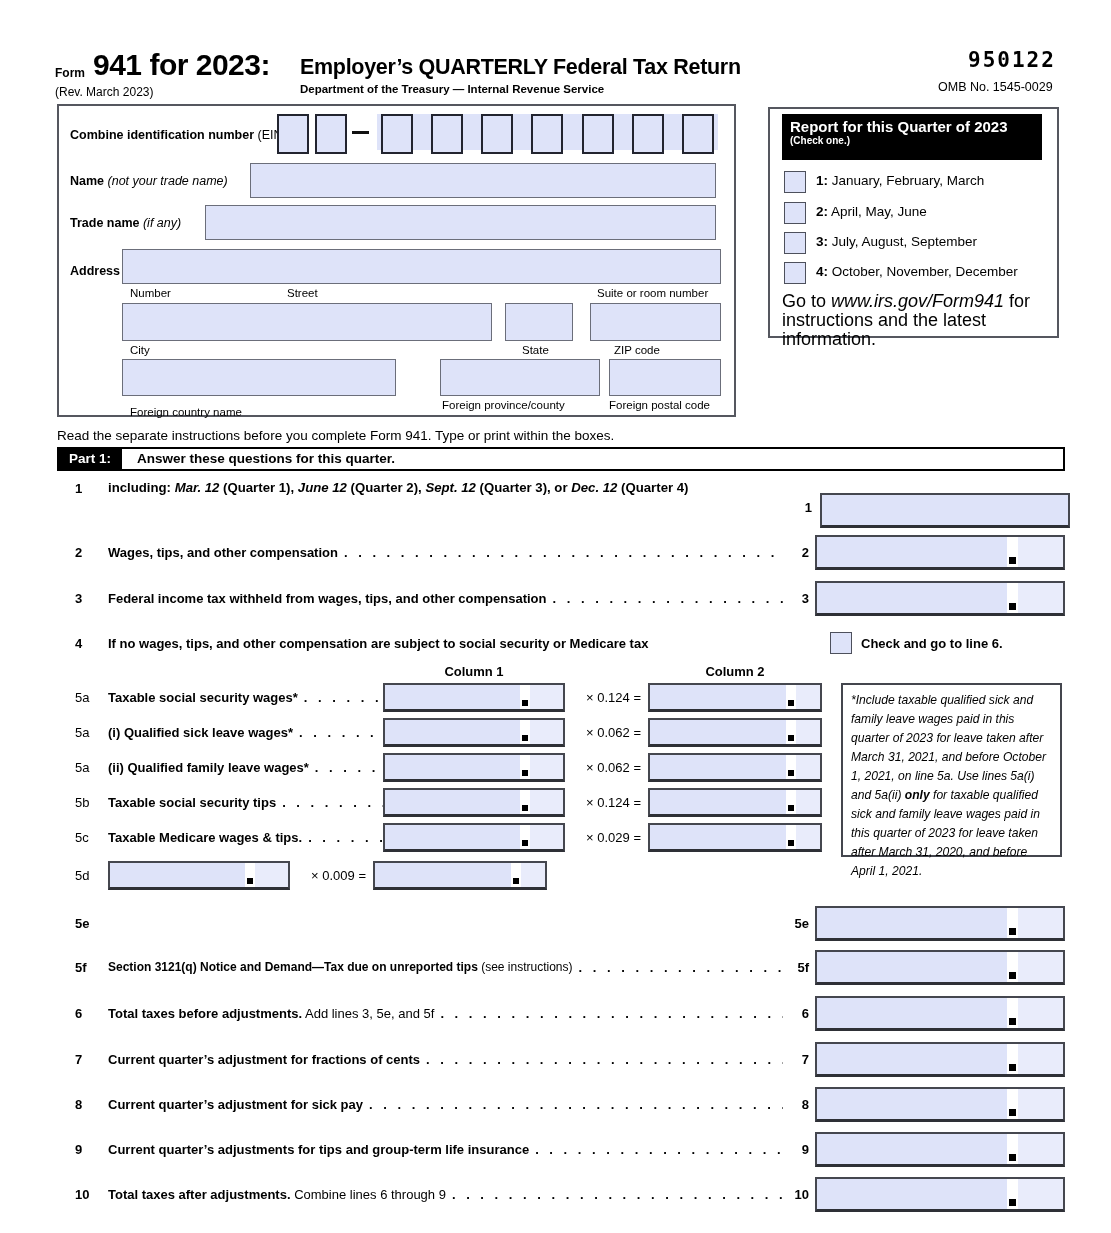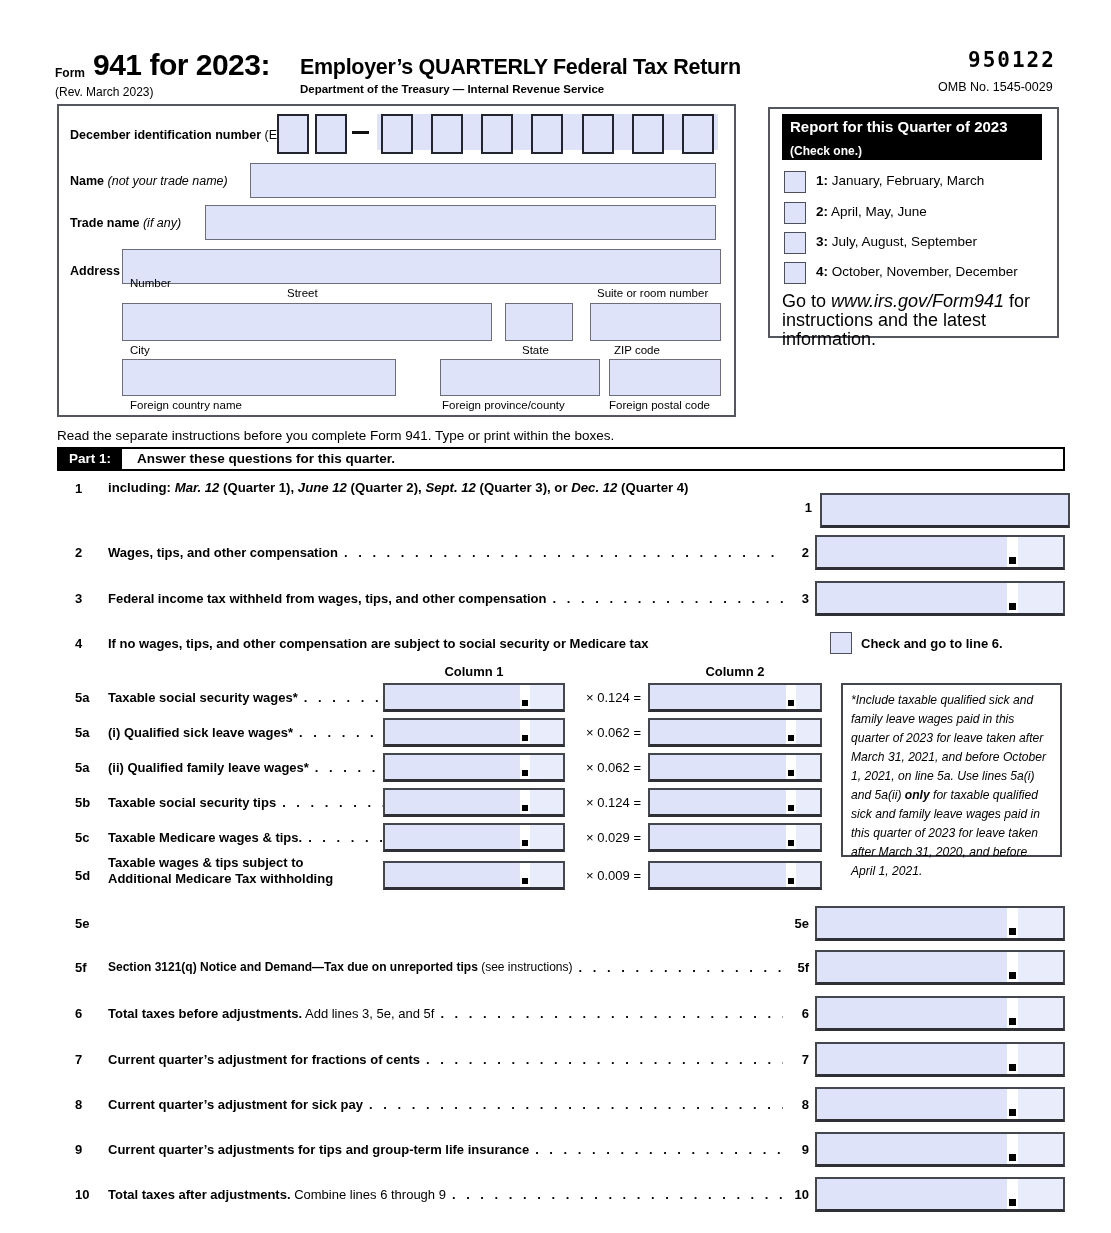--- a/index.html
+++ b/index.html
@@ -20,21 +20,21 @@
   
   .idbox{left:57px;top:104px;width:675px;height:309px;border:2px solid #55575f}
   .qbox{left:768px;top:107px;width:287px;height:227px;border:2px solid #55575f}
   .fld{background:#dee3f9;border:1.5px solid #6b6e7a;position:absolute}
   .einbox{background:#dee3f9;border:2px solid #22242f;position:absolute;width:28px;height:36px}
   .einstrip{position:absolute;background:#dee3f9}
   .lab{position:absolute;font-size:12.5px;font-weight:bold;white-space:nowrap}
   .sub{position:absolute;font-size:11.5px;white-space:nowrap}
   .qbar{position:absolute;left:12px;top:5px;width:260px;height:46px;background:#000;color:#fff;padding:4px 0 0 8px;box-sizing:border-box}
   .qbar .t1{font-size:15px;font-weight:bold;display:block}
-  .qbar .t2{font-size:12px;font-weight:bold;display:block;margin-top:9px}
+  .qbar .t2{font-size:10px;font-weight:bold;display:block;margin-top:0}
   .chk{background:#dee3f9;border:1.5px solid #4d505c;position:absolute;width:20px;height:20px}
   .qopt{position:absolute;left:46px;font-size:13.5px;white-space:nowrap}
   .goto{position:absolute;left:12px;top:183px;font-size:18px;line-height:19px}
   
   .instr{left:57px;top:428px;font-size:13.5px}
   .p1bar{left:57px;top:447px;width:1008px;height:24px;border:2px solid #000;box-sizing:border-box}
   .p1badge{position:absolute;left:-1px;top:-1px;width:64px;height:22px;background:#000;color:#fff;
            font-size:13.5px;font-weight:bold;text-align:center;line-height:21px}
   .p1title{position:absolute;left:78px;top:0;font-size:13.5px;font-weight:bold;line-height:20px}
   
@@ -45,21 +45,21 @@
   .qr{width:26px;text-align:right;font-weight:bold;margin-right:6px;flex:0 0 auto}
   .amtbox{position:relative;width:246px;height:30px;background:#dee3f9;flex:0 0 auto;
           border:2px solid #45474f;border-bottom:3px solid #2e3036;box-sizing:content-box}
   .amtbox .cents{position:absolute;left:calc(var(--s) + 11px);right:0;top:0;bottom:0;background:#e9ecfb}
   .amtbox .strip{position:absolute;left:var(--s);width:11px;top:0;bottom:0;background:#fff}
   .amtbox .pt{position:absolute;left:calc(var(--s) + 2px);bottom:3px;width:7px;height:7px;background:#000}
   .amtbox i{display:block}
   
   .colhdr{position:absolute;font-size:13px;font-weight:bold;text-align:center}
   .trow{position:absolute;left:75px;width:747px;display:flex;align-items:center;height:29px;font-size:13px}
-  .tnum{width:33px;font-weight:bold;flex:0 0 auto}
+  .tnum{width:33px;font-weight:normal;flex:0 0 auto}
   .tlab{width:275px;display:flex;align-items:center;flex:0 0 auto;font-weight:bold;min-width:0}
   .tbox1{width:182px;height:29px}
   .tbox2{width:174px;height:29px}
   .tbox1,.tbox2{position:relative;background:#dee3f9;flex:0 0 auto;
           border:2px solid #45474f;border-bottom:3px solid #2e3036;box-sizing:border-box}
   .tbox1 .cents,.tbox2 .cents{position:absolute;left:calc(var(--s) + 10px);right:0;top:0;bottom:0;background:#e9ecfb}
   .tbox1 .strip,.tbox2 .strip{position:absolute;left:var(--s);width:10px;top:0;bottom:0;background:#fff}
   .tbox1 .pt,.tbox2 .pt{position:absolute;left:calc(var(--s) + 2px);bottom:3px;width:6px;height:6px;background:#000}
   .tmult{width:83px;text-align:right;padding-right:7px;flex:0 0 auto;box-sizing:border-box;white-space:nowrap}
   .fnote{left:841px;top:683px;width:221px;height:174px;border:2px solid #44464e;box-sizing:border-box;
@@ -71,21 +71,21 @@
 
 <span class="abs form-word">Form</span>
 <span class="abs form-num">941 for 2023:</span>
 <span class="abs rev">(Rev. March 2023)</span>
 <span class="abs main-title">Employer’s QUARTERLY Federal Tax Return</span>
 <span class="abs dept">Department of the Treasury — Internal Revenue Service</span>
 <span class="abs code">950122</span>
 <span class="abs omb">OMB No. 1545-0029</span>
 
 <div class="abs idbox">
-  <span class="lab" style="left:11px;top:22px"><span class="b">December identification number </span><span style="font-weight:normal">(EIN)</span></span>
+  <span class="lab" style="left:11px;top:22px"><span class="b">Combine identification number </span><span style="font-weight:normal">(EIN)</span></span>
   <div class="einbox" style="left:218px;top:8px"></div>
   <div class="einbox" style="left:256px;top:8px"></div>
   <div class="abs" style="left:293px;top:25px;width:17px;border-top:3px solid #111"></div>
   <div class="einstrip" style="left:318px;top:8px;width:341px;height:36px;display:flex;justify-content:space-between;padding:0 4px;box-sizing:border-box">
     <div class="einbox" style="position:relative"></div>
     <div class="einbox" style="position:relative"></div>
     <div class="einbox" style="position:relative"></div>
     <div class="einbox" style="position:relative"></div>
     <div class="einbox" style="position:relative"></div>
     <div class="einbox" style="position:relative"></div>
@@ -93,35 +93,35 @@
   </div>
 
   <span class="lab" style="left:11px;top:68px"><span class="b">Name </span><span class="i" style="font-weight:normal">(not your trade name)</span></span>
   <div class="fld" style="left:191px;top:57px;width:464px;height:33px"></div>
 
   <span class="lab" style="left:11px;top:110px"><span class="b">Trade name </span><span class="i" style="font-weight:normal">(if any)</span></span>
   <div class="fld" style="left:146px;top:99px;width:509px;height:33px"></div>
 
   <span class="lab" style="left:11px;top:158px"><span class="b">Address</span></span>
   <div class="fld" style="left:63px;top:143px;width:597px;height:33px"></div>
-  <span class="sub" style="left:71px;top:171px">Number</span>
+  <span class="sub" style="left:71px;top:181px">Number</span>
   <span class="sub" style="left:228px;top:181px">Street</span>
   <span class="sub" style="left:538px;top:181px">Suite or room number</span>
 
   <div class="fld" style="left:63px;top:197px;width:368px;height:36px"></div>
   <div class="fld" style="left:446px;top:197px;width:66px;height:36px"></div>
   <div class="fld" style="left:531px;top:197px;width:129px;height:36px"></div>
   <span class="sub" style="left:71px;top:238px">City</span>
   <span class="sub" style="left:463px;top:238px">State</span>
   <span class="sub" style="left:555px;top:238px">ZIP code</span>
 
   <div class="fld" style="left:63px;top:253px;width:272px;height:35px"></div>
   <div class="fld" style="left:381px;top:253px;width:158px;height:35px"></div>
   <div class="fld" style="left:550px;top:253px;width:110px;height:35px"></div>
-  <span class="sub" style="left:71px;top:293px">Foreign country name</span>
+  <span class="sub" style="left:71px;top:300px">Foreign country name</span>
   <span class="sub" style="left:383px;top:293px">Foreign province/county</span>
   <span class="sub" style="left:550px;top:293px">Foreign postal code</span>
 </div>
 
 <div class="abs qbox">
   <div class="qbar">
     <span class="t1">Report for this Quarter of 2023</span>
     <span class="t2">(Check one.)</span>
   </div>
   <div class="chk" style="left:14px;top:62px"></div>
@@ -271,23 +271,20 @@
     </span>
   <span class="tmult">× 0.029 =</span>
   <span class="tbox2" style="--s:136px">
       <i class="cents"></i>
       <i class="strip"></i>
       <i class="pt"></i>
     </span>
 </div>
 <div class="trow" style="top:861px">
   <span class="tnum">5d</span>
-  <span class="tlab" style="margin-top:-10px">
-      <span style="line-height:16px"><span>Taxable wages &amp; tips subject to</span><br><span>Additional Medicare Tax withholding</span></span>
-    </span>
   <span class="tbox1" style="--s:135px">
       <i class="cents"></i>
       <i class="strip"></i>
       <i class="pt"></i>
     </span>
   <span class="tmult">× 0.009 =</span>
   <span class="tbox2" style="--s:136px">
       <i class="cents"></i>
       <i class="strip"></i>
       <i class="pt"></i>

